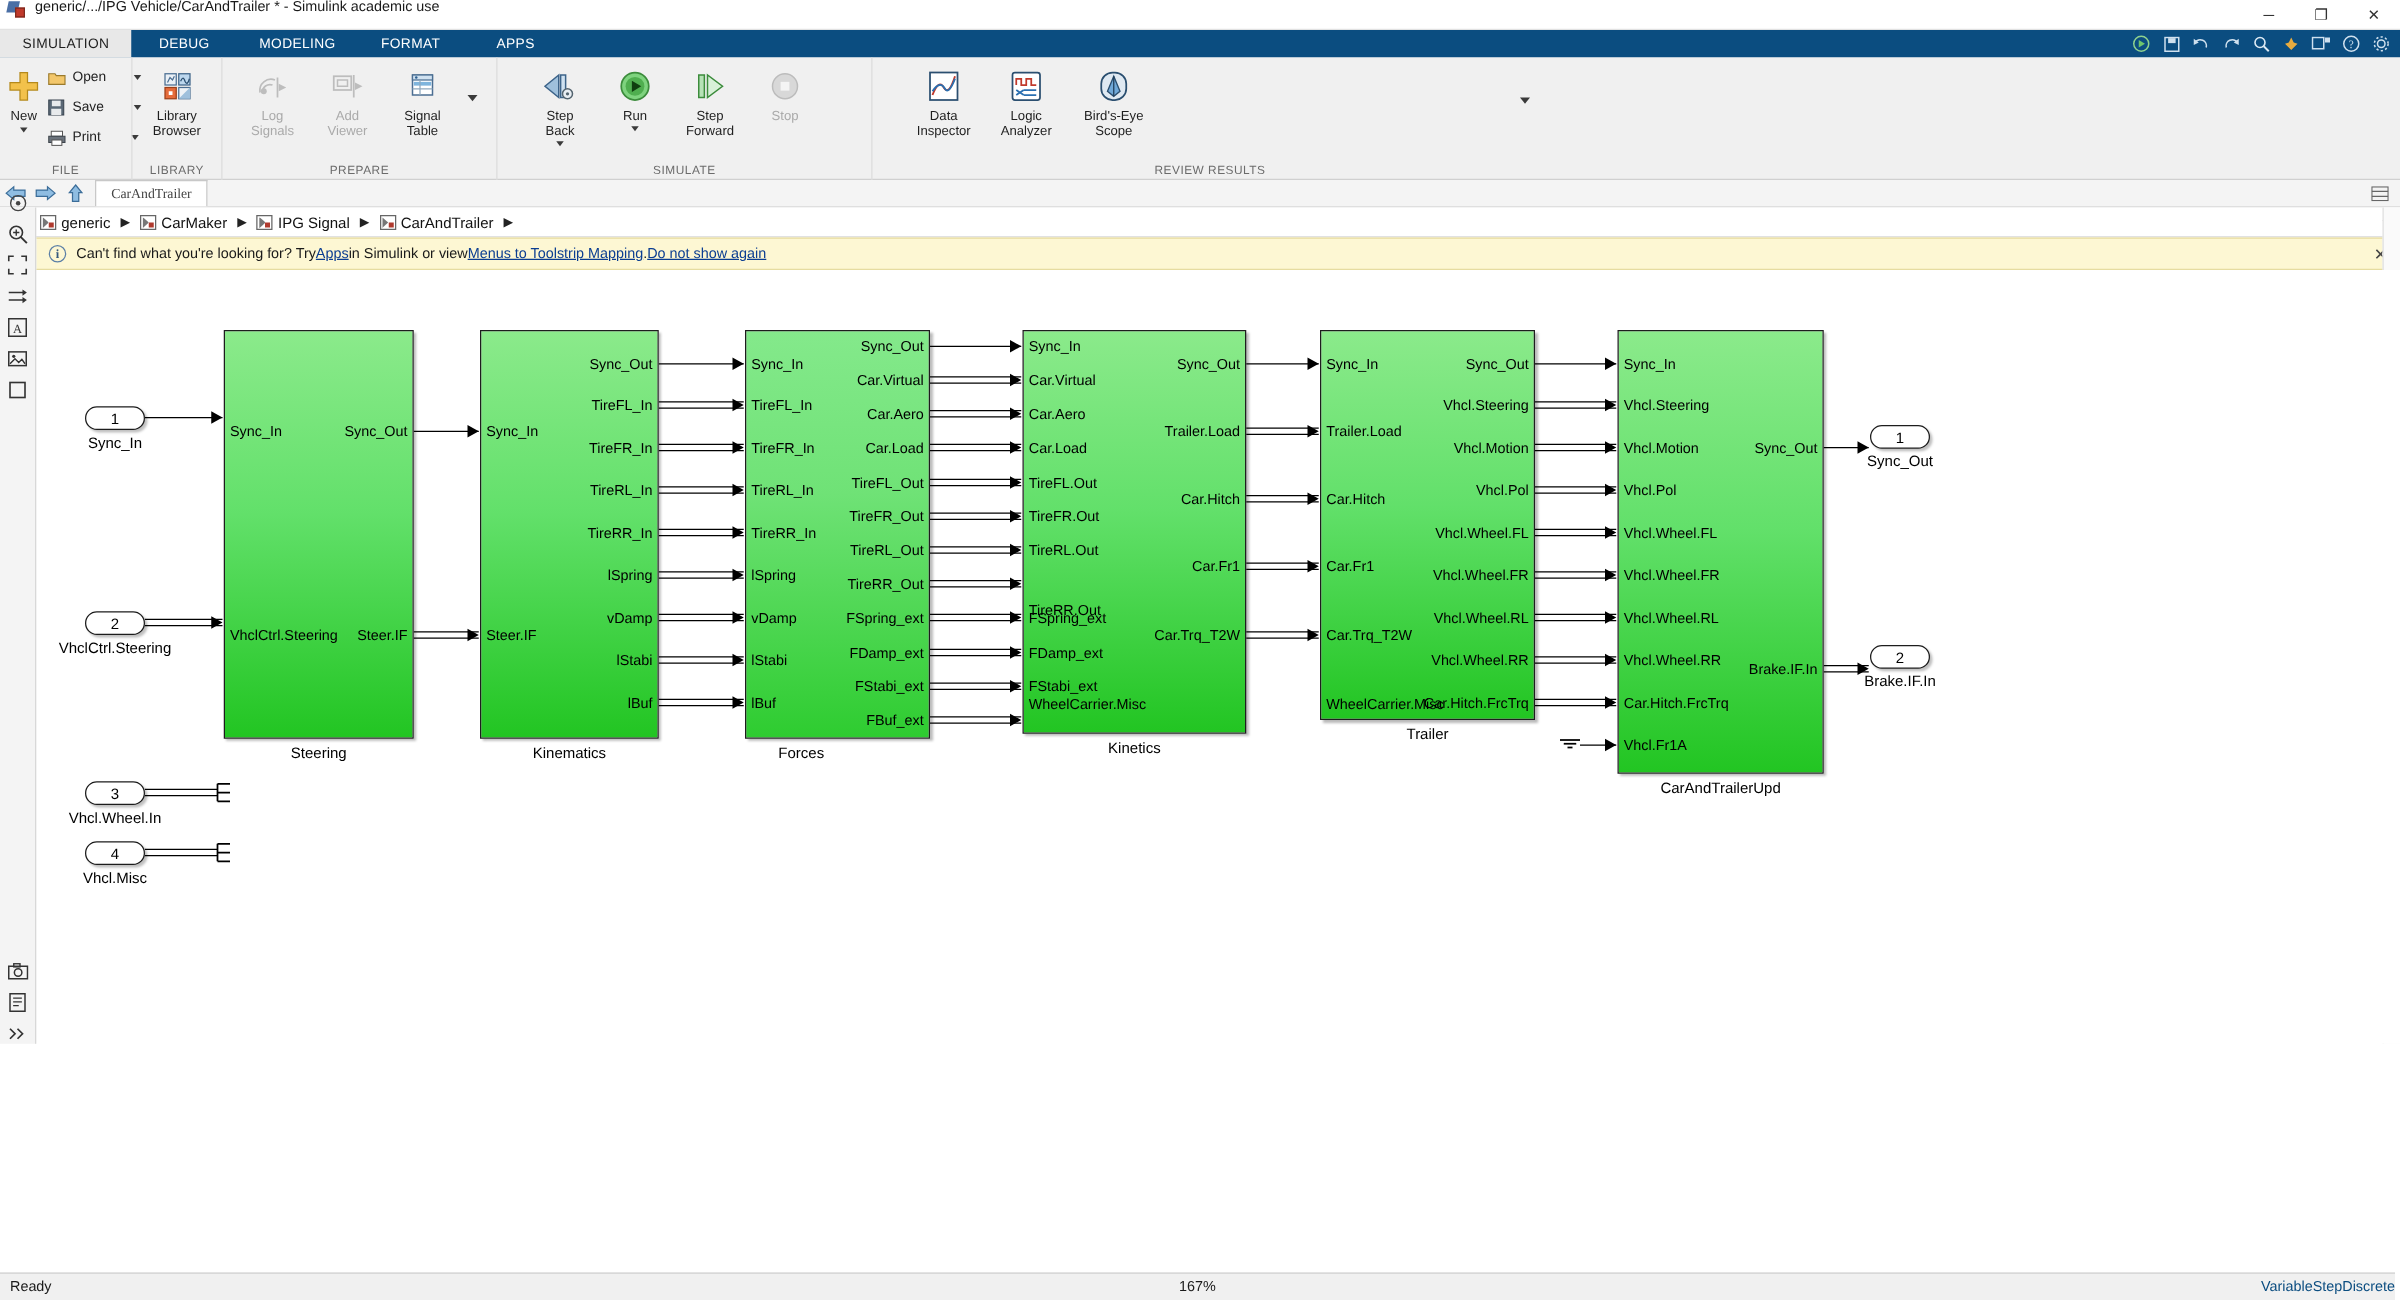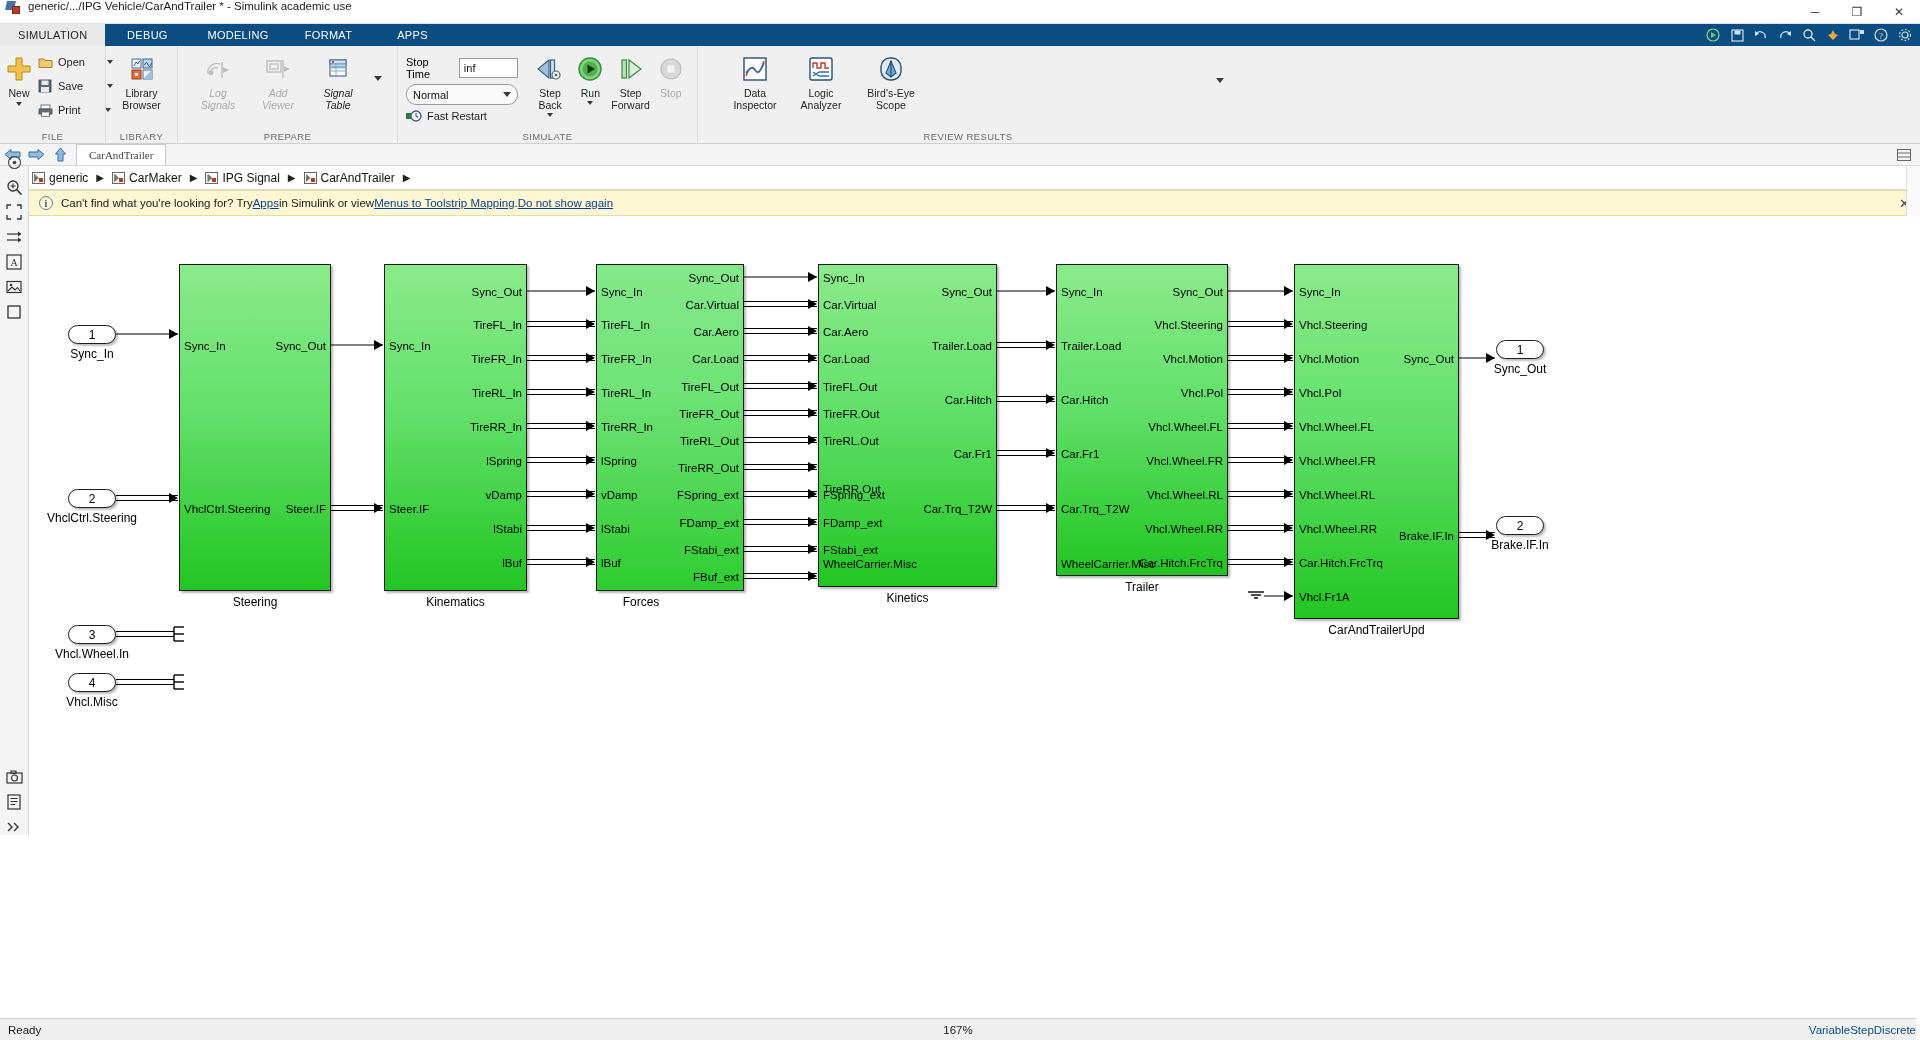--- a/index.html
+++ b/index.html
@@ -316,21 +316,21 @@
             </svg>
           </div>
           <span>Library
 Browser</span>
         </div>
       </div>
       <div class="rlabel">LIBRARY</div>
     </div>
 
     <div class="rgroup" style="width:220px;">
-      <div class="rbody" style="padding-left:10px;font-style:italic;">
+      <div class="rbody" style="padding-left:10px;">
         <div class="bigbtn disabled" style="white-space:pre-line;">
           <div class="ic">
             <svg width="28" height="26" viewBox="0 0 28 26">
               <path d="M4 18 A9 9 0 0 1 16 8" fill="none" stroke="#bdbdbd" stroke-width="1.4"></path>
               <path d="M6 18 A6 6 0 0 1 14 12" fill="none" stroke="#bdbdbd" stroke-width="1.4"></path>
               <circle cx="7" cy="17" r="2.4" fill="#bdbdbd"></circle>
               <line x1="18" y1="6" x2="18" y2="22" stroke="#bdbdbd" stroke-width="1.4"></line>
               <polygon points="19,11 25,14 19,17" fill="#bdbdbd"></polygon>
             </svg>
           </div>
@@ -365,40 +365,20 @@
         </div>
         <div style="display:flex; align-items:center; height:56px; margin-left:6px;">
           <div class="caret"></div>
         </div>
       </div>
       <div class="rlabel">PREPARE</div>
     </div>
 
     <div class="rgroup" style="width:300px;">
       <div class="rbody" style="padding-left:8px;">
-        <div style="display:flex;flex-direction:column;padding-top:6px;">
-          <div class="stoptime-row">
-            <span>Stop Time</span>
-            <span class="txtinput">inf</span>
-          </div>
-          <div class="selectbox">
-            <span>Normal</span>
-            <span class="caret"></span>
-          </div>
-          <div class="checkrow">
-            <span style="display:inline-flex;">
-              <svg width="16" height="12" viewBox="0 0 16 12">
-                  <rect x="0" y="3" width="5" height="6" fill="#2f7d32"></rect>
-                  <circle cx="10" cy="6" r="5" fill="none" stroke="#3a5f86" stroke-width="1.3"></circle>
-                  <path d="M10 3 L10 6 L12 7" stroke="#3a5f86" stroke-width="1.1" fill="none"></path>
-                </svg>
-            </span>
-            <span>Fast Restart</span>
-          </div>
-        </div>
 
         <div class="bigbtn" style="white-space:pre-line; margin-left:12px;">
           <div class="ic">
             <svg width="30" height="26" viewBox="0 0 30 26">
               <polygon points="14,4 14,22 3,13" fill="#9fc0dc" stroke="#3c6389" stroke-width="1.2"></polygon>
               <rect x="15.5" y="4" width="4" height="18" fill="#cfe1f0" stroke="#3c6389" stroke-width="1.2"></rect>
               <circle cx="21" cy="19" r="4" fill="#e9eef3" stroke="#54646f" stroke-width="1.2"></circle>
               <circle cx="21" cy="19" r="1.3" fill="#54646f"></circle>
             </svg>
           </div>

